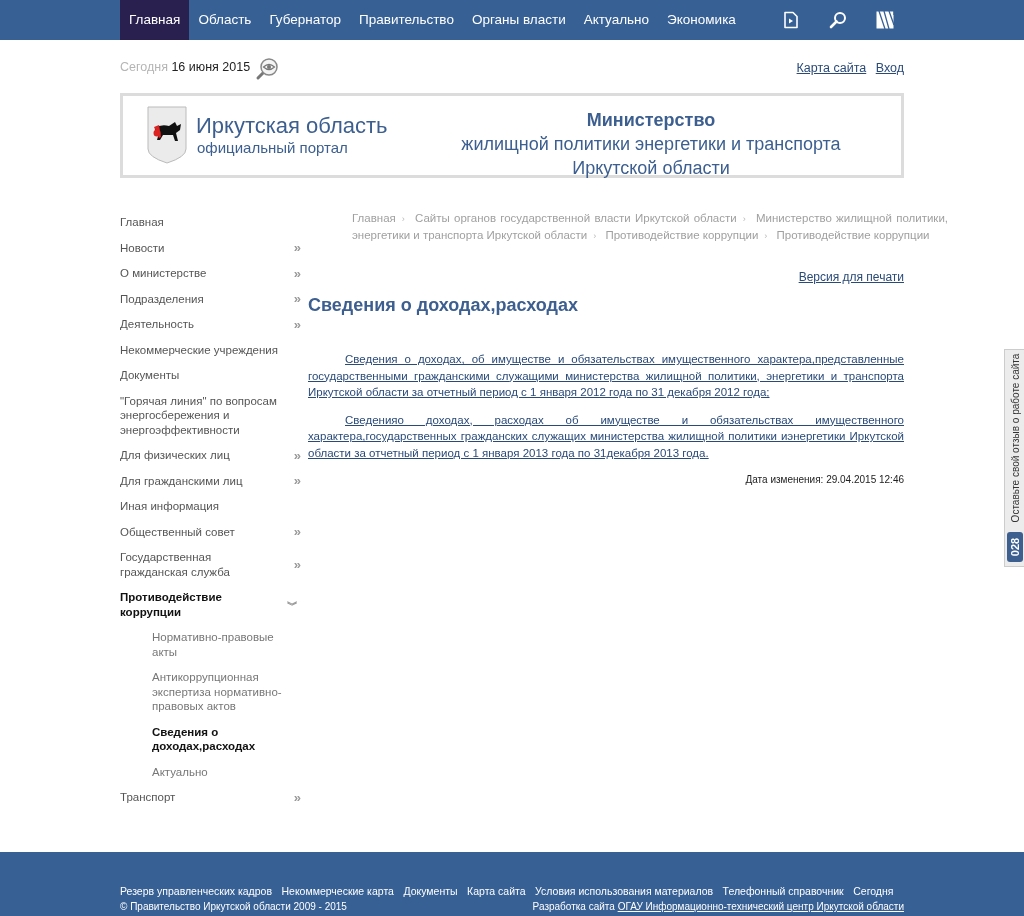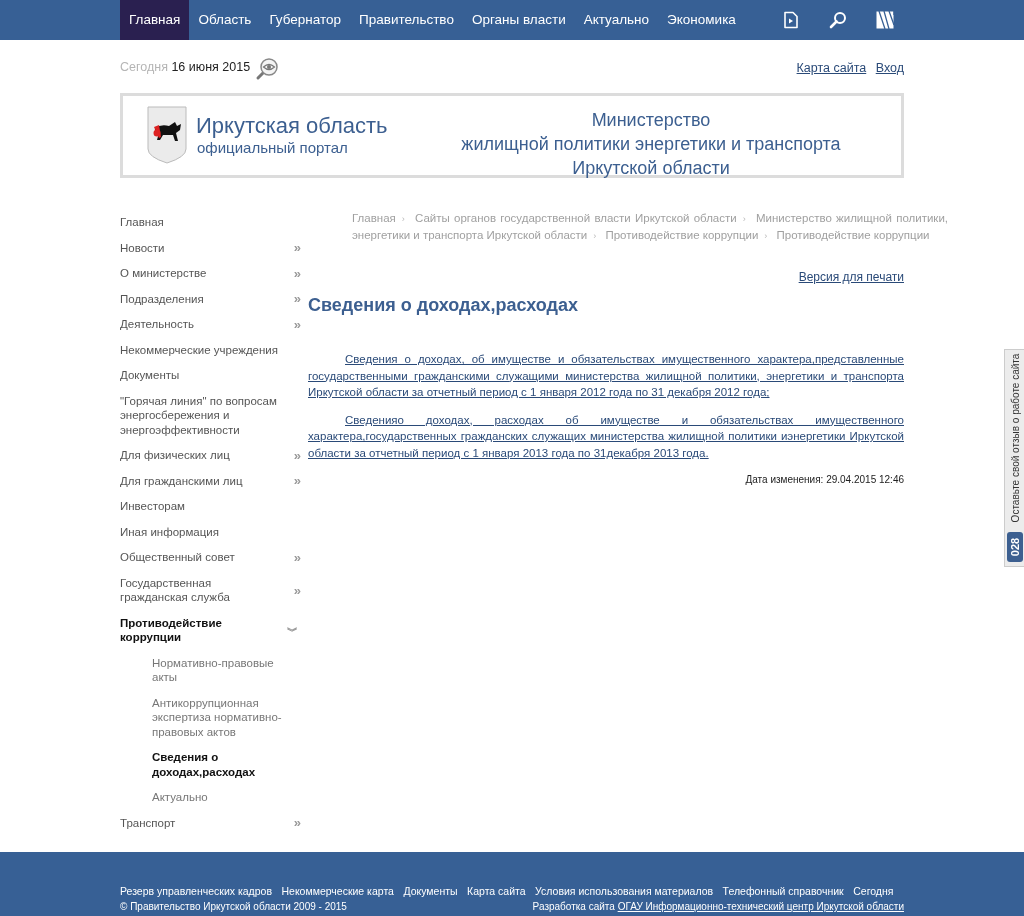--- a/index.html
+++ b/index.html
@@ -20,21 +20,21 @@
   .eye-icon { position: absolute; left: 255px; top: 57px; width: 24px; height: 24px; }
   .toplinks { position: absolute; right: 120px; top: 61px; font-size: 12.5px; }
   .toplinks a { color: #2a4a78; text-decoration: underline; margin-left: 6px; }
 
   
   .banner { position: absolute; left: 120px; top: 93px; width: 784px; height: 85px; border: 3px solid #dcdcdc; }
   .coat { position: absolute; left: 24px; top: 10px; width: 40px; height: 58px; }
   .region-title { position: absolute; left: 73px; top: 17px; font-size: 22px; color: #3c5f90; }
   .region-sub { position: absolute; left: 74px; top: 43px; font-size: 15px; color: #3c5f90; }
   .ministry { position: absolute; left: 300px; top: 12px; width: 456px; text-align: center; color: #3c5f90; }
-  .ministry .m1 { font-size: 18px; font-weight: normal; line-height: 24px; }
+  .ministry .m1 { font-size: 18px; font-weight: bold; line-height: 24px; }
   .ministry .m2 { font-size: 18px; line-height: 24px; }
 
   
   .sidebar { position: absolute; left: 120px; top: 210px; width: 180px; }
   .side-item { position: relative; font-size: 11.5px; color: #555; line-height: 14.5px; padding: 5px 20px 6px 0; cursor: pointer; }
   .side-item.bold { font-weight: bold; color: #111; }
   .side-item .chev { position: absolute; right: 2px; top: 50%; transform: translateY(-50%); font-size: 13px; color: #999; font-weight: bold; letter-spacing: -3px; }
   .side-sub { font-size: 11.5px; color: #777; line-height: 14.5px; padding: 5px 10px 6px 32px; cursor: pointer; }
   .side-sub.bold { font-weight: bold; color: #111; }
 
@@ -136,21 +136,20 @@
   <div class="side-item"><span>Главная</span></div>
   <div class="side-item"><span>Новости</span><span class="chev">»</span></div>
   <div class="side-item"><span>О министерстве</span><span class="chev">»</span></div>
   <div class="side-item"><span>Подразделения</span><span class="chev">»</span></div>
   <div class="side-item"><span>Деятельность</span><span class="chev">»</span></div>
   <div class="side-item"><span>Некоммерческие учреждения</span></div>
   <div class="side-item"><span>Документы</span></div>
   <div class="side-item"><span>"Горячая линия" по вопросам энергосбережения и энергоэффективности</span></div>
   <div class="side-item"><span>Для физических лиц</span><span class="chev">»</span></div>
   <div class="side-item"><span>Для гражданскими лиц</span><span class="chev">»</span></div>
-  <div class="side-item"><span>Инвесторам</span></div>
   <div class="side-item"><span>Иная информация</span></div>
   <div class="side-item"><span>Общественный совет</span><span class="chev">»</span></div>
   <div class="side-item"><span>Государственная гражданская служба</span><span class="chev">»</span></div>
   <div class="side-item bold"><span>Противодействие коррупции</span><span class="chev" style="letter-spacing:0;font-size:11px;">︾</span></div>
   <div class="side-sub">Нормативно-правовые акты</div>
   <div class="side-sub">Антикоррупционная экспертиза нормативно-правовых актов</div>
   <div class="side-sub bold">Сведения о доходах,расходах</div>
   <div class="side-sub">Актуально</div>
   <div class="side-item"><span>Транспорт</span><span class="chev">»</span></div>
 </div>

